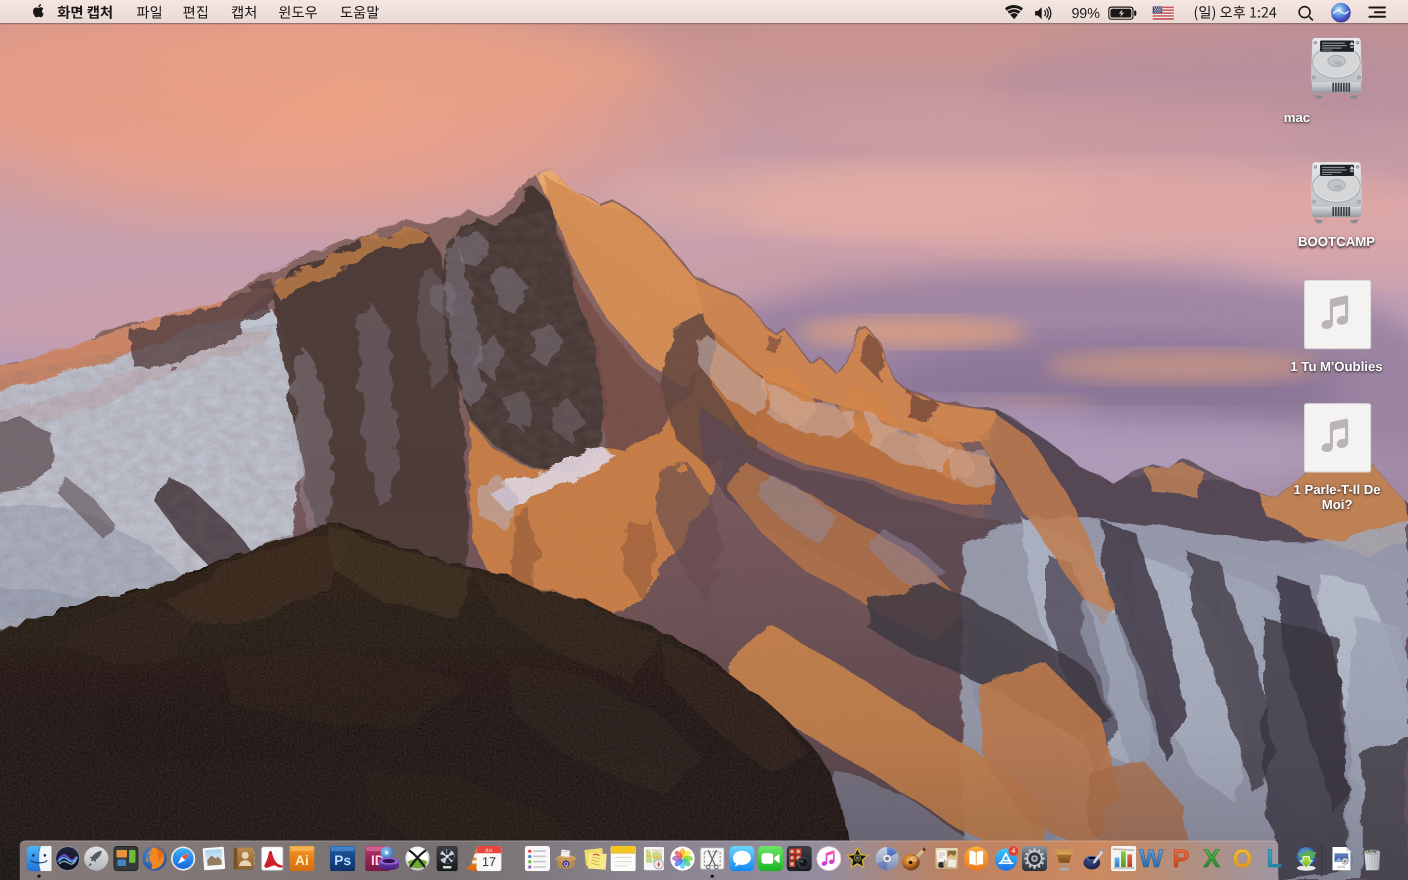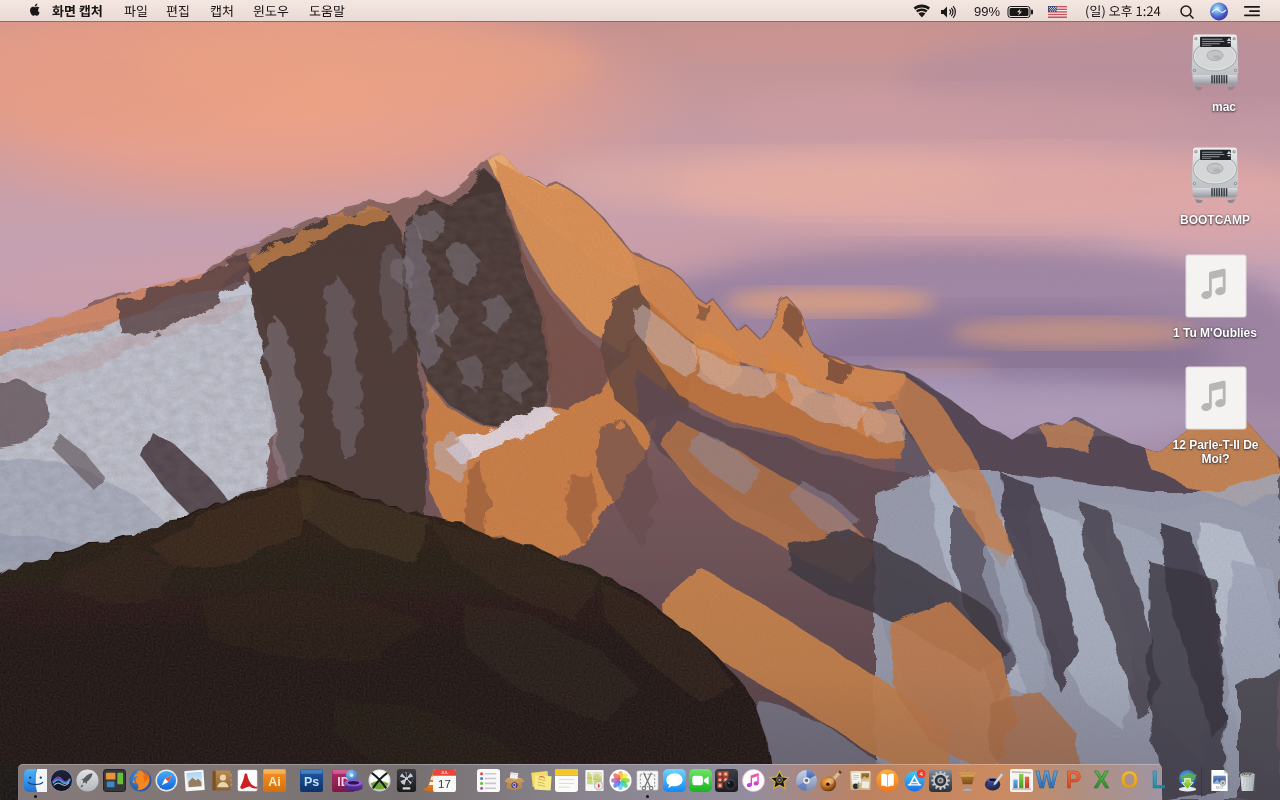--- a/index.html
+++ b/index.html
@@ -516,21 +516,21 @@
 <path d="M42.5 8.5 l2.5-3.5 2.5 3.5z M43.5 9.5 h3 v1.5 h-3z" fill="#c8ccd0"></path>
 <circle cx="9.5" cy="6" r="1.8" fill="#94989c"></circle>
       <circle cx="50.5" cy="6" r="1.8" fill="#94989c"></circle>
       <circle cx="8" cy="40" r="1.8" fill="#94989c"></circle>
       <circle cx="52" cy="40" r="1.8" fill="#94989c"></circle>
 <circle cx="9.5" cy="6" r="0.7" fill="#d8dadc"></circle>
       <circle cx="50.5" cy="6" r="0.7" fill="#d8dadc"></circle>
       <circle cx="8" cy="40" r="0.7" fill="#d8dadc"></circle>
       <circle cx="52" cy="40" r="0.7" fill="#d8dadc"></circle>
 </svg>
-    <div class="dlabel" style="left:1174px;top:100px;width:100px">mac</div>
+    <div class="dlabel" style="left:1129px;top:100px;width:100px">mac</div>
     <svg class="dicon" style="left:1187px;top:146px" width="56" height="58" viewBox="0 0 60 62">
 <path d="M8 57 l3 4 h4 l2-3z M52 57 l-3 4 h-4 l-2-3z" fill="#888c90"></path>
 <path d="M6 44 h48 v8 a3 3 0 01-3 3 H9 a3 3 0 01-3-3 z" fill="url(#hddside)"></path>
 <g fill="#3a3e42">
         <rect x="26.0" y="45" width="1.6" height="9" rx="0.5"></rect>
         <rect x="28.6" y="45" width="1.6" height="9" rx="0.5"></rect>
         <rect x="31.2" y="45" width="1.6" height="9" rx="0.5"></rect>
         <rect x="33.8" y="45" width="1.6" height="9" rx="0.5"></rect>
         <rect x="36.4" y="45" width="1.6" height="9" rx="0.5"></rect>
         <rect x="39.0" y="45" width="1.6" height="9" rx="0.5"></rect>
@@ -561,21 +561,21 @@
     <div class="dlabel" style="left:1165px;top:213px;width:100px">BOOTCAMP</div>
     <svg class="dicon" style="left:1185px;top:254px" width="62" height="64" viewBox="0 0 62 64">
 <rect x="1" y="1" width="60" height="62" rx="2" fill="#f4f3f2" stroke="#dddbda" stroke-width="1"></rect>
 <path d="M39.5 14.5l-14 3.2c-.9.2-1.5 1-1.5 1.9v17.6c-.8-.3-1.8-.4-2.8-.2-2.9.5-5 2.6-4.8 4.8.2 2.2 2.7 3.6 5.6 3.1 2.7-.4 4.8-2.3 4.8-4.4V25.1l11-2.5v10.8c-.8-.3-1.8-.4-2.8-.2-2.9.5-5 2.6-4.8 4.8.2 2.2 2.7 3.6 5.6 3.1 2.7-.4 4.8-2.3 4.8-4.4V16.4c0-1.2-1.2-2.2-2.4-1.9z" fill="#b8b5b4"></path>
 </svg>
     <div class="dlabel" style="left:1140px;top:326px;width:150px">1 Tu M'Oublies</div>
     <svg class="dicon" style="left:1185px;top:366px" width="62" height="64" viewBox="0 0 62 64">
 <rect x="1" y="1" width="60" height="62" rx="2" fill="#f4f3f2" stroke="#dddbda" stroke-width="1"></rect>
 <path d="M39.5 14.5l-14 3.2c-.9.2-1.5 1-1.5 1.9v17.6c-.8-.3-1.8-.4-2.8-.2-2.9.5-5 2.6-4.8 4.8.2 2.2 2.7 3.6 5.6 3.1 2.7-.4 4.8-2.3 4.8-4.4V25.1l11-2.5v10.8c-.8-.3-1.8-.4-2.8-.2-2.9.5-5 2.6-4.8 4.8.2 2.2 2.7 3.6 5.6 3.1 2.7-.4 4.8-2.3 4.8-4.4V16.4c0-1.2-1.2-2.2-2.4-1.9z" fill="#b8b5b4"></path>
 </svg>
-    <div class="dlabel" style="left:1168px;top:438px;width:95px">12 Parle-T-Il De Moi?</div>
+    <div class="dlabel" style="left:1168px;top:438px;width:95px">1 Parle-T-Il De Moi?</div>
 <div id="dock">
       <div id="sep"></div>
       <div class="dk" style="left:5.5px"><svg width="23" height="23" viewBox="0 0 24 24">
           <rect width="24" height="24" rx="5" fill="url(#fnd)"></rect>
           <path d="M13.2 0 h10.8 v24 h-10.8 a30 30 0 01-1.5-12 30 30 0 011.5-12z" fill="#f2f5f8"></path>
           <path d="M13.2 0 a30 30 0 00-1.5 12 30 30 0 001.5 12" fill="none" stroke="#1f72d8" stroke-width=".8"></path>
           <circle cx="6.5" cy="9" r="1.2" fill="#123a6b"></circle>
           <circle cx="17.5" cy="9" r="1.2" fill="#123a6b"></circle>
           <path d="M4.5 14c2.5 2.8 12.5 2.8 15 0" stroke="#123a6b" stroke-width="1.1" fill="none" stroke-linecap="round"></path>
         </svg></div>

